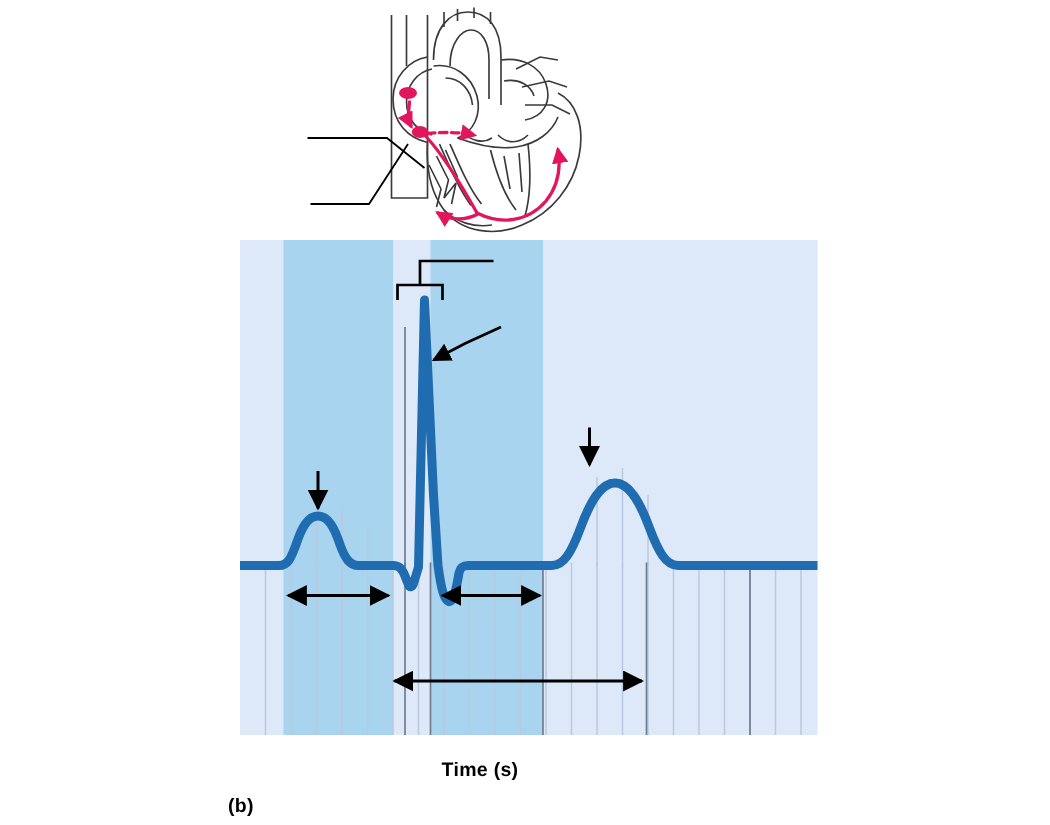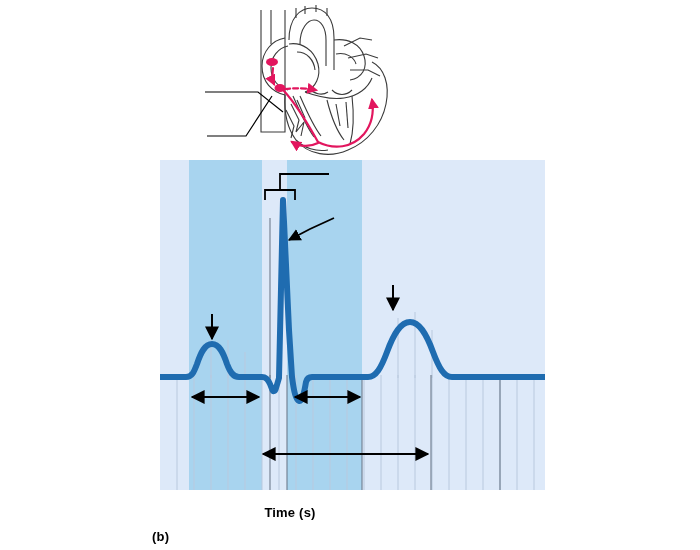--- a/index.html
+++ b/index.html
@@ -27,20 +27,21 @@
     font-size: 13px;
     color: #000000;
     letter-spacing: 0.2px;
     white-space: nowrap;
   }
   #time-label {
     left: 0;
     top: 505px;
     width: 580px;
     text-align: center;
+    padding-left: 30px;
   }
   #panel-label {
     left: 152px;
     top: 529px;
     font-size: 13px;
   }
 </style>
 </head>
 <body>
 

